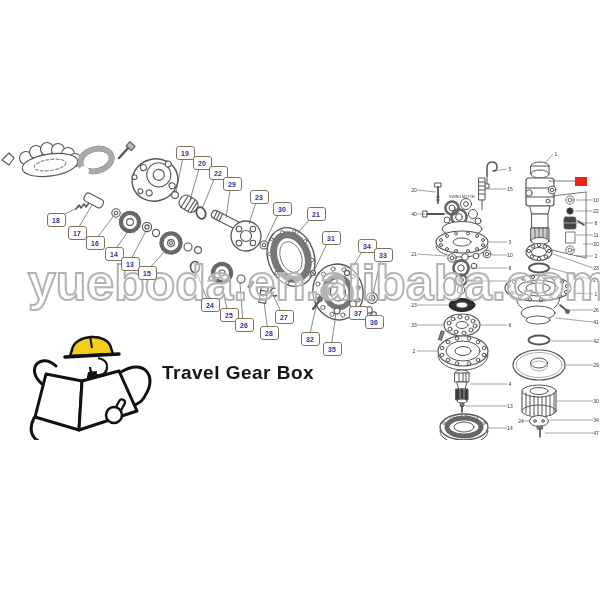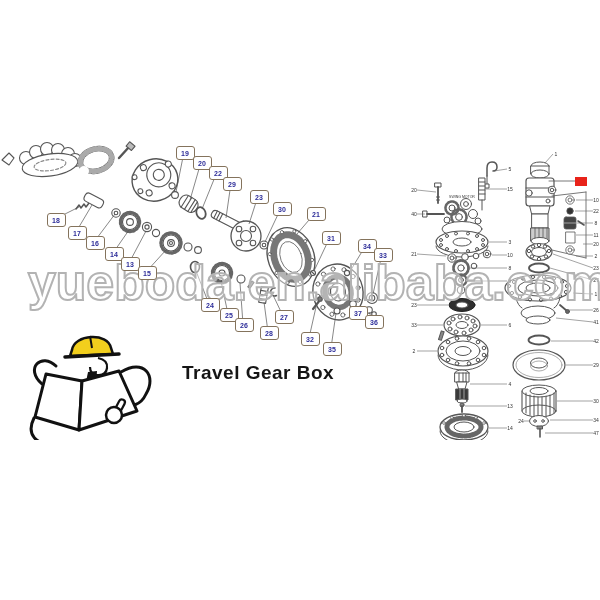--- a/index.html
+++ b/index.html
@@ -2,21 +2,21 @@
 <html><head>
 <meta charset="utf-8">
 <style>
   html,body{margin:0;padding:0;background:#fff;}
   #stage{position:relative;width:600px;height:440px;background:#ffffff;overflow:hidden;
          font-family:"Liberation Sans",sans-serif;text-decoration:underline;}
   #watermark{position:absolute;left:28px;top:254px;font-size:50px;font-weight:bold;
              letter-spacing:0px;white-space:nowrap;color:rgba(255,255,255,0.45);
              -webkit-text-stroke:2px #b3b3b3;z-index:5;pointer-events:none;}
   .caption{position:absolute;font-weight:bold;color:#151515;font-size:19px;z-index:6;
-           font-family:"Liberation Sans",sans-serif;letter-spacing:0.5px;margin-left:20px;}
+           font-family:"Liberation Sans",sans-serif;letter-spacing:0.5px;}
   #caption-travel{left:162px;top:362px;}
   #caption-swing{left:288px;top:412px;}
   #diagram-svg,#overlay-svg{position:absolute;left:0;top:0;}
   #diagram-svg{z-index:2;}
   #overlay-svg{z-index:4;}
   #chips{position:absolute;left:0;top:0;width:600px;height:600px;z-index:7;pointer-events:none;}
   .chip{position:absolute;width:17px;height:12px;background:#fff;border:1px solid #84735c;
         border-radius:3px;display:flex;align-items:center;justify-content:center;
         font-size:7px;font-weight:bold;color:#2d2d99;line-height:1;}
   .micro{font-size:5px;fill:#333;font-family:"Liberation Sans",sans-serif;}

